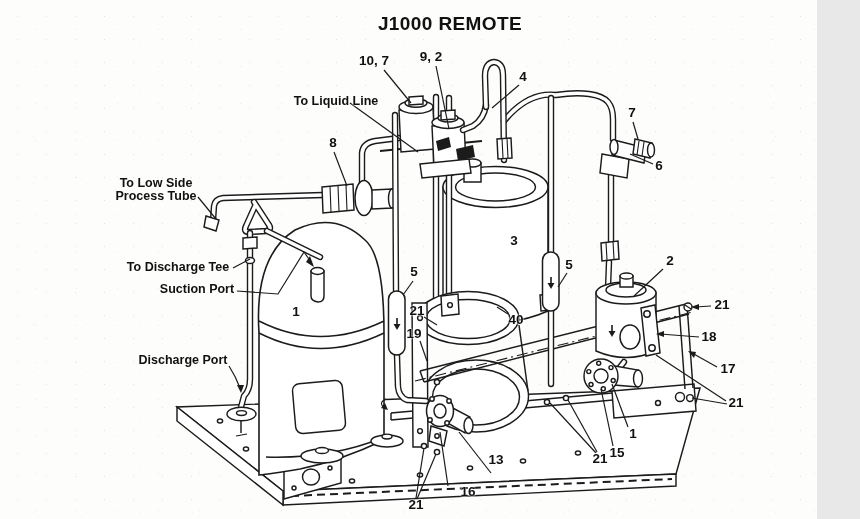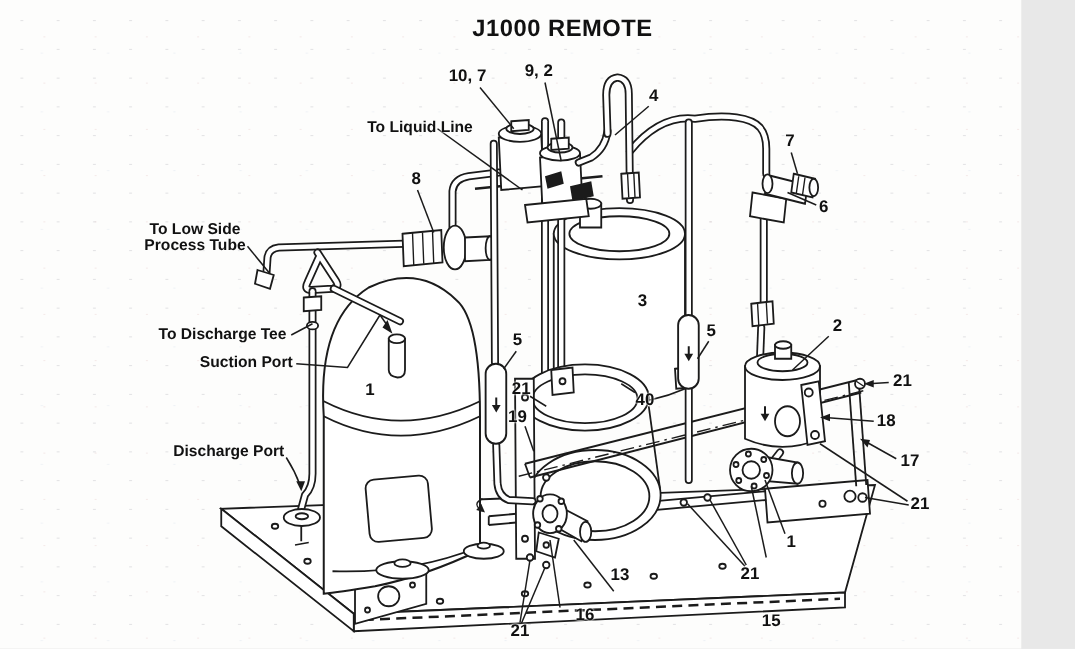--- a/index.html
+++ b/index.html
@@ -369,21 +369,21 @@
       <div class="dlabel dnum" style="left: 659px; top: 166px;">6</div>
       <div class="dlabel dnum" style="left: 670px; top: 261px;">2</div>
       <div class="dlabel dnum" style="left: 722px; top: 305px;">21</div>
       <div class="dlabel dnum" style="left: 709px; top: 337px; text-align: center;">18</div>
       <div class="dlabel dnum" style="left: 728px; top: 369px;">17</div>
       <div class="dlabel dnum" style="left: 736px; top: 403px;">21</div>
       <div class="dlabel dnum" style="left: 417px; top: 311px;">21</div>
       <div class="dlabel dnum" style="left: 516px; top: 320px;">40</div>
       <div class="dlabel dnum" style="left: 414px; top: 334px;">19</div>
       <div class="dlabel dnum" style="left: 633px; top: 434px;">1</div>
-      <div class="dlabel dnum" style="left: 617px; top: 453px; margin-top: 44px;">15</div>
+      <div class="dlabel dnum" style="left: 617px; top: 453px;">15</div>
       <div class="dlabel dnum" style="left: 600px; top: 459px;">21</div>
       <div class="dlabel dnum" style="left: 496px; top: 460px;">13</div>
       <div class="dlabel dnum" style="left: 468px; top: 492px;">16</div>
       <div class="dlabel dnum" style="left: 416px; top: 505px;">21</div>
     </div>
 
   <div class="fignum" style="left:838px;top:496px">1446</div>
 </div>
 
 </body></html>

